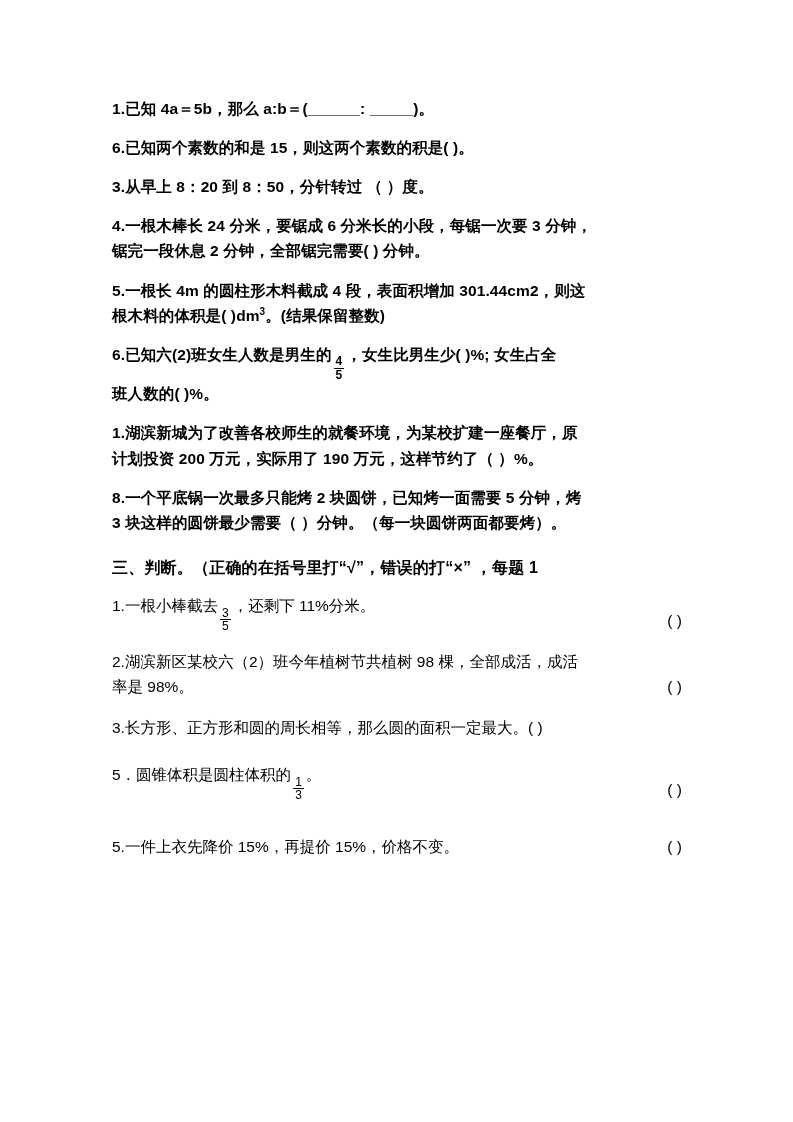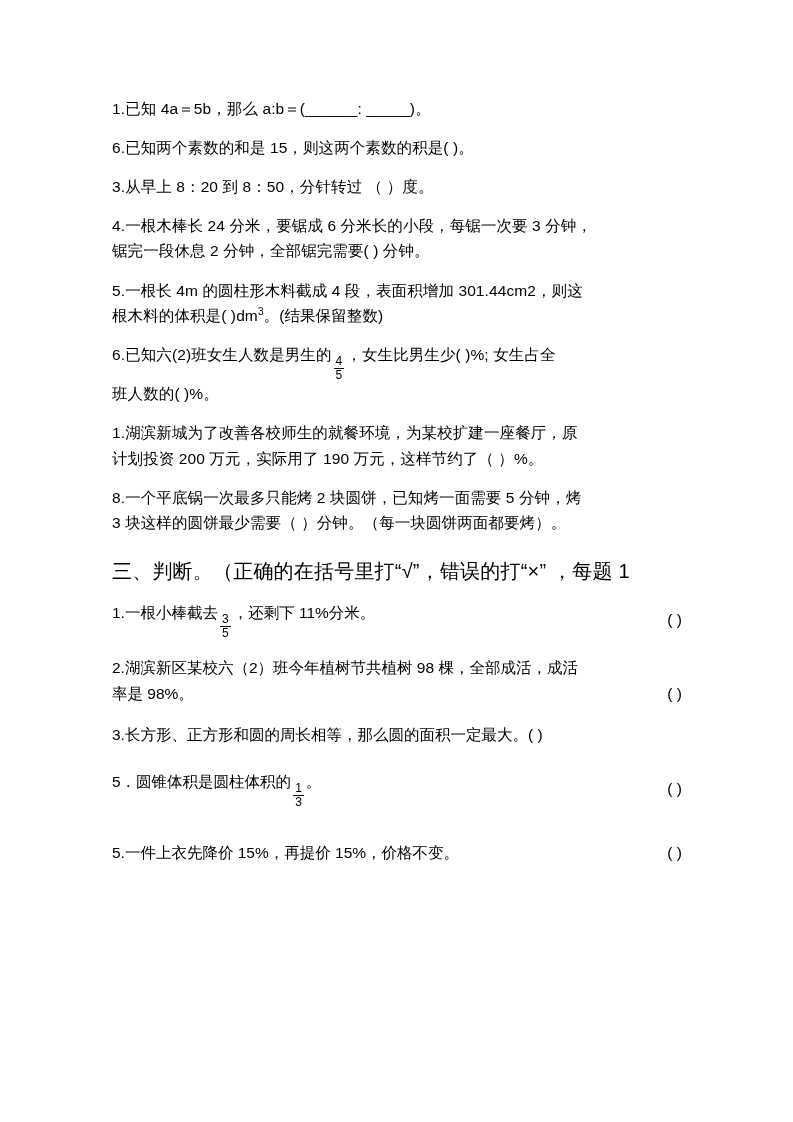--- a/index.html
+++ b/index.html
@@ -28,38 +28,39 @@
     left: 112px;
     top: 96px;
     width: 570px;
   }
   .q {
     font-size: 15.5px;
     line-height: 1.62;
     margin: 0 0 14px 0;
     text-align: justify;
     letter-spacing: 0.1px;
+    font-weight: bold;
   }
   .section-head {
-    font-size: 20px;
-    font-weight: normal;
+    font-size: 16px;
+    font-weight: bold;
     line-height: 1.65;
     margin: 20px 0 12px 0;
     letter-spacing: 0.2px;
   }
   .tf {
     font-size: 15.5px;
     line-height: 1.62;
     margin: 0 0 16px 0;
     position: relative;
     text-align: justify;
   }
   .tf-row {
     display: flex;
-    align-items: center;
+    align-items: flex-end;
     justify-content: space-between;
     gap: 24px;
   }
   .tf-text {
     flex: 1 1 auto;
   }
   .tf-box {
     flex: 0 0 auto;
     white-space: nowrap;
     padding-left: 6px;

